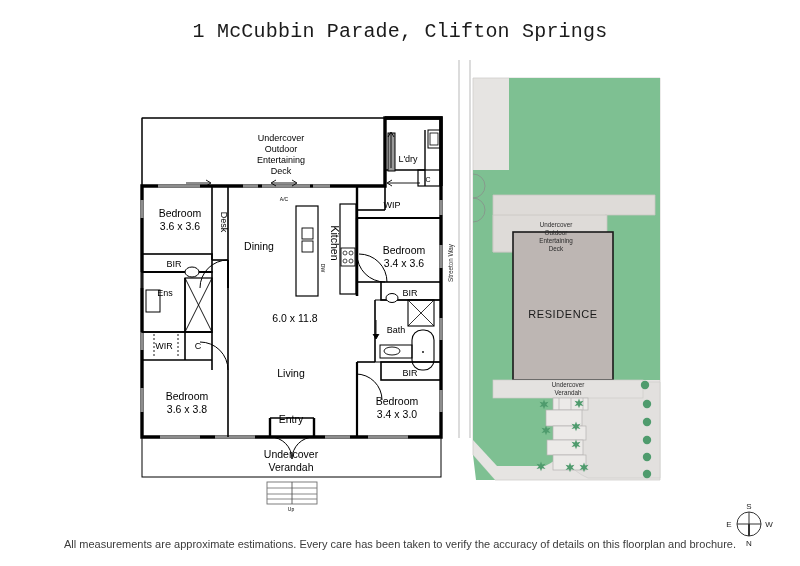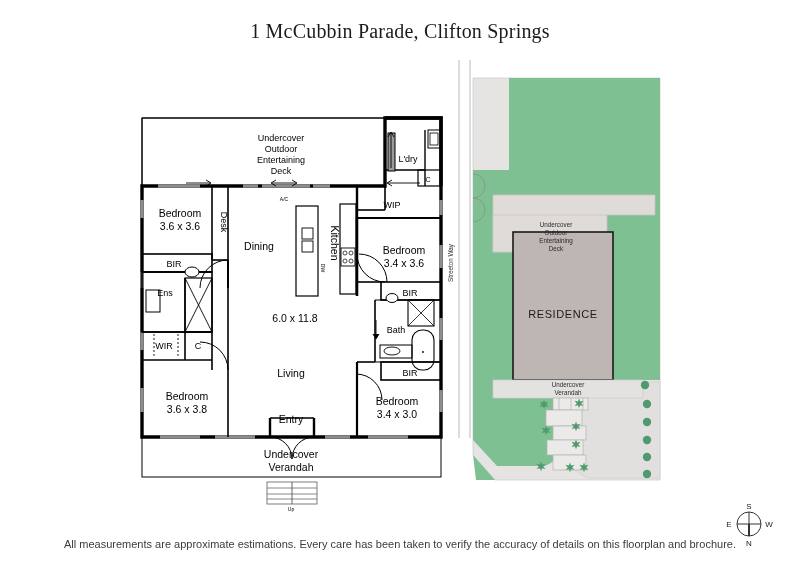--- a/index.html
+++ b/index.html
@@ -19,21 +19,21 @@
     inset: 0;
     width: 800px;
     height: 566px;
   }
   .title {
     position: absolute;
     top: 20px;
     left: 0;
     width: 800px;
     text-align: center;
-    font-family: Liberation Serif, serif;
+    font-family: Liberation Mono, monospace;
     font-size: 20px;
     color: #1b1b1b;
     letter-spacing: 0.2px;
   }
   .footer {
     position: absolute;
     top: 538px;
     left: 0;
     width: 800px;
     text-align: center;

